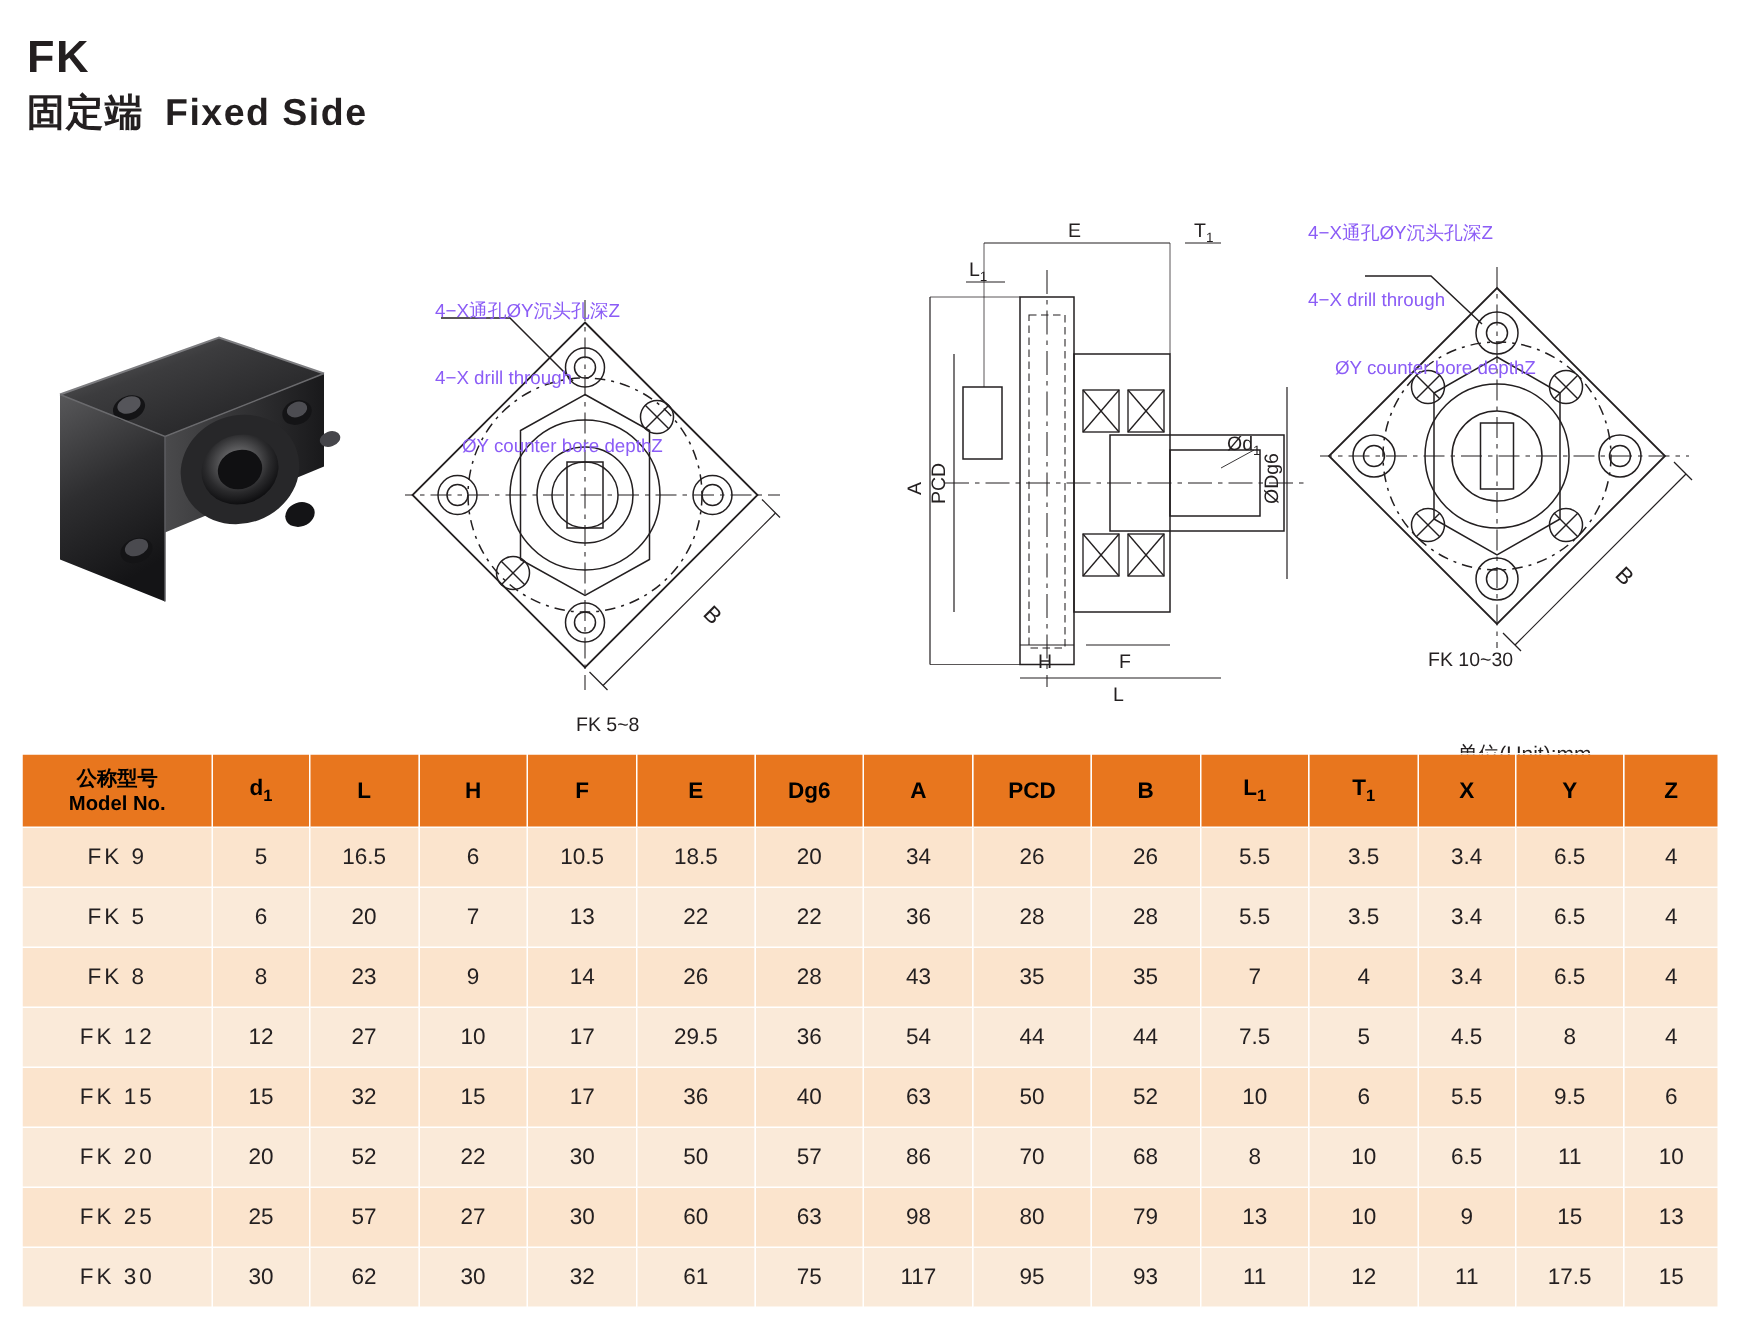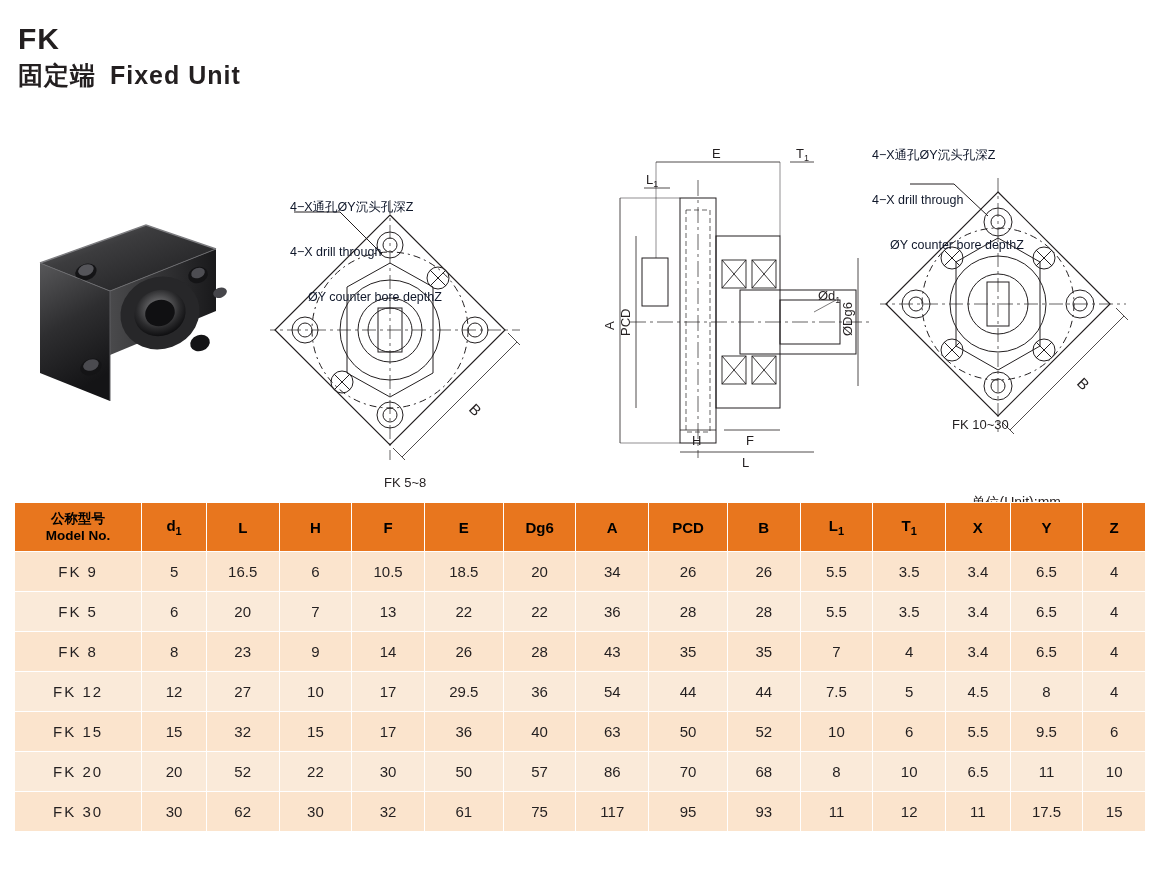--- a/index.html
+++ b/index.html
@@ -19,21 +19,21 @@
   .title-sub{font-size:25px;font-weight:bold;line-height:34px;margin-top:2px;}
   .title-sub .cn{letter-spacing:1px;}
   .title-sub .en{margin-left:14px;letter-spacing:1px;}
 
   
   .photo{position:absolute;left:28px;top:215px;width:200px;height:195px;}
 
   
   .drawing{position:absolute;}
   .dwg-label{font-size:13px;color:#231f20;}
-  .note{font-size:12.5px;line-height:15px;color:#0f172a;white-space:pre;}
+  .note{font-size:12.5px;line-height:15px;color:#8b5cf6;white-space:pre;}
 
   
   .unit{position:absolute;right:14px;top:482px;font-size:14px;margin-top:12px;}
 
   
   .table-wrap{position:absolute;left:14px;top:502px;width:1132px;}
   table{border-collapse:collapse;width:1132px;table-layout:fixed;}
   th,td{border:1px solid #ffffff;text-align:center;}
   thead th{
     background:#e8761e;color:#000000;font-size:15px;font-weight:bold;
@@ -50,21 +50,21 @@
   .sub{font-size:11px;vertical-align:sub;}
 </style>
 </head>
 <body>
 
 <div class="page">
 
   <div class="title-block">
     <div class="title-main">FK</div>
     <div class="title-sub">
-      <span class="cn">固定端</span><span class="en">Fixed Unit</span>
+      <span class="cn">固定端</span><span class="en">Fixed Side</span>
     </div>
   </div>
 
   <div class="photo">
     <svg width="200" height="195" viewBox="0 0 200 195">
       <defs>
         <linearGradient id="gbody" x1="0" y1="0" x2="1" y2="1">
           <stop offset="0%" stop-color="#6a6a6c"></stop>
           <stop offset="35%" stop-color="#3c3c3e"></stop>
           <stop offset="100%" stop-color="#1b1b1d"></stop>
@@ -270,21 +270,21 @@
         <line x1="122" y1="252" x2="134" y2="264" stroke-width="0.8"></line>
       </g>
       <text x="196" y="214" font-size="15" font-family="Liberation Sans, sans-serif" fill="#231f20" transform="rotate(45 196 214)">B</text>
     </svg>
   </div>
   <div class="note" style="position:absolute;left:872px;top:118px;">
     <div>4−X通孔ØY沉头孔深Z</div>
     <div>4−X drill through</div>
     <div style="padding-left:18px;">ØY counter bore depthZ</div>
   </div>
-  <div class="dwg-label" style="position:absolute;left:952px;top:417px;text-align:center;">FK 10~30</div>
+  <div class="dwg-label" style="position:absolute;left:952px;top:432px;text-align:center;">FK 10~30</div>
 
   <div class="unit">单位(Unit):mm</div>
 
   <div class="table-wrap">
     <table>
       <colgroup>
         <col style="width:126px">
           <col style="width:64px">
           <col style="width:72px">
           <col style="width:72px">
@@ -419,20 +419,37 @@
             <td>86</td>
             <td>70</td>
             <td>68</td>
             <td>8</td>
             <td>10</td>
             <td>6.5</td>
             <td>11</td>
             <td>10</td>
           </tr>
           <tr>
+            <td class="model">FK 25</td>
+            <td>25</td>
+            <td>57</td>
+            <td>27</td>
+            <td>30</td>
+            <td>60</td>
+            <td>63</td>
+            <td>98</td>
+            <td>80</td>
+            <td>79</td>
+            <td>13</td>
+            <td>10</td>
+            <td>9</td>
+            <td>15</td>
+            <td>13</td>
+          </tr>
+          <tr>
             <td class="model">FK 30</td>
             <td>30</td>
             <td>62</td>
             <td>30</td>
             <td>32</td>
             <td>61</td>
             <td>75</td>
             <td>117</td>
             <td>95</td>
             <td>93</td>

